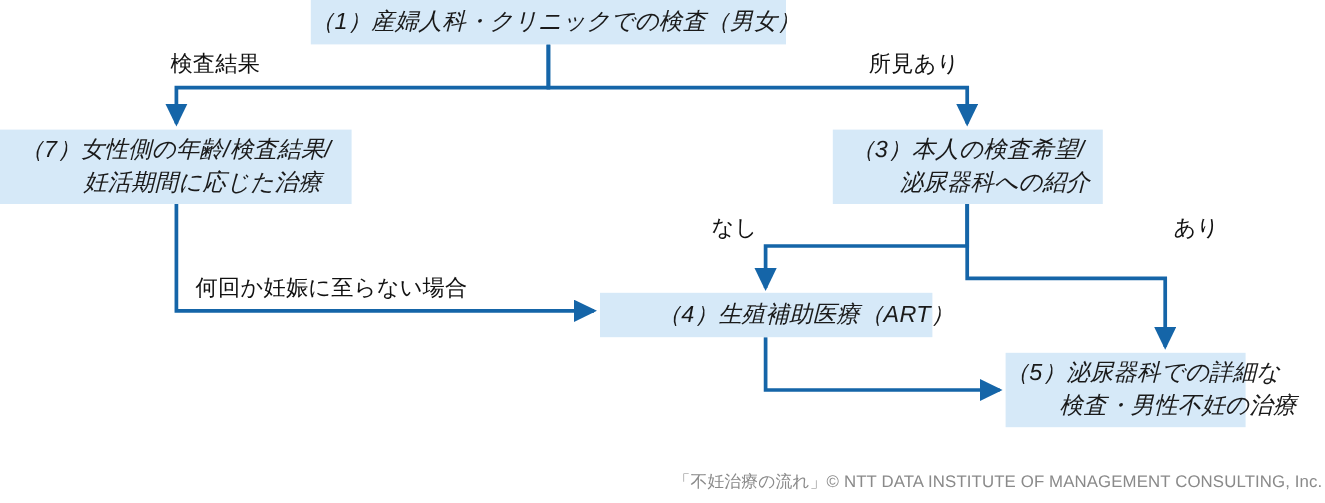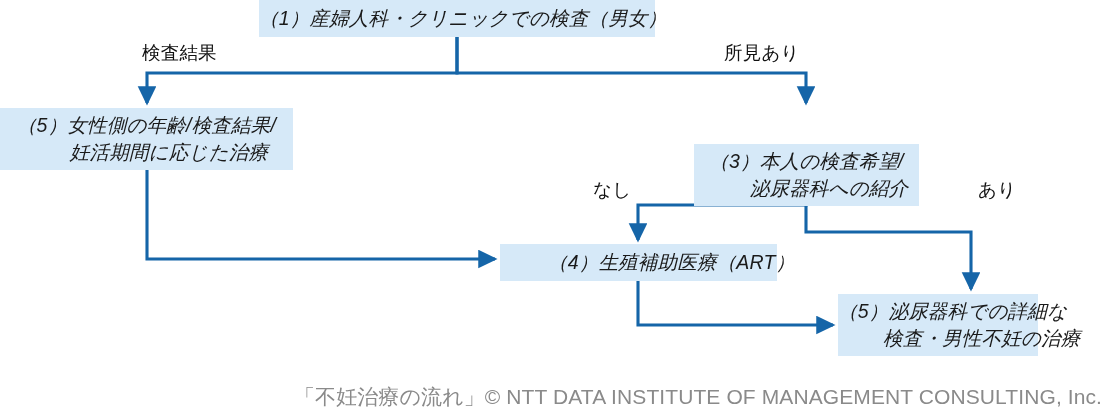--- a/index.html
+++ b/index.html
@@ -16,21 +16,21 @@
     text-align:center;line-height:1.38;font-size:19.5px;
     box-sizing:border-box;letter-spacing:.2px;
   }
   .node .txt{display:block;width:100%;white-space:pre;font-style:italic;}
   .elabel{
     position:absolute;color:#111111;font-size:18.5px;
     white-space:nowrap;letter-spacing:.2px;
   }
   .credit{
     position:absolute;right:2px;bottom:8px;color:#8a8a8a;
-    font-size:21px;white-space:nowrap;letter-spacing:.1px;
+    font-size:14px;white-space:nowrap;letter-spacing:.1px;
   }
 </style>
 </head>
 <body>
 
 <div id="chart">
 
   <svg class="edges" viewBox="0 0 1104 419" width="1104" height="419">
     <defs>
       <marker id="ah" markerWidth="8" markerHeight="8" refX="5.4" refY="3" orient="auto" markerUnits="strokeWidth">
@@ -45,38 +45,39 @@
       <path d="M147,170 L147,259 L495,259"></path>
       <path d="M638,281 L638,325 L833,325"></path>
     </g>
   </svg>
 
   <div class="node" style="left:259px;top:0px;width:396px;height:37px;">
     <span class="txt">（1）産婦人科・クリニックでの検査（男女）</span>
   </div>
 
   <div class="node" style="left:0px;top:108px;width:293px;height:62px;">
-    <span class="txt">（5）女性側の年齢/検査結果/
+    <span class="txt">（7）女性側の年齢/検査結果/
 　　 妊活期間に応じた治療</span>
   </div>
 
-  <div class="node" style="left:694px;top:108px;width:225px;height:62px;margin-top:36px;">
+  <div class="node" style="left:694px;top:108px;width:225px;height:62px;">
     <span class="txt">（3）本人の検査希望/
 　　 泌尿器科への紹介</span>
   </div>
 
   <div class="node" style="left:500px;top:244px;width:277px;height:37px;padding-left:48px;">
     <span class="txt">（4）生殖補助医療（ART）</span>
   </div>
 
   <div class="node" style="left:838px;top:294px;width:200px;height:62px;">
     <span class="txt">（5）泌尿器科での詳細な
 　　 検査・男性不妊の治療</span>
   </div>
 
   <div class="elabel" style="left:142px;top:40px;">検査結果</div>
   <div class="elabel" style="left:712px;top:40px;margin-left:12px;">所見あり</div>
   <div class="elabel" style="left:593px;top:177px;">なし</div>
   <div class="elabel" style="left:941px;top:177px;margin-left:37px;">あり</div>
+  <div class="elabel" style="left:163px;top:227px;">何回か妊娠に至らない場合</div>
 
   <div class="credit">「不妊治療の流れ」© NTT DATA INSTITUTE OF MANAGEMENT CONSULTING, Inc.</div>
 
 </div>
 
 </body></html>

